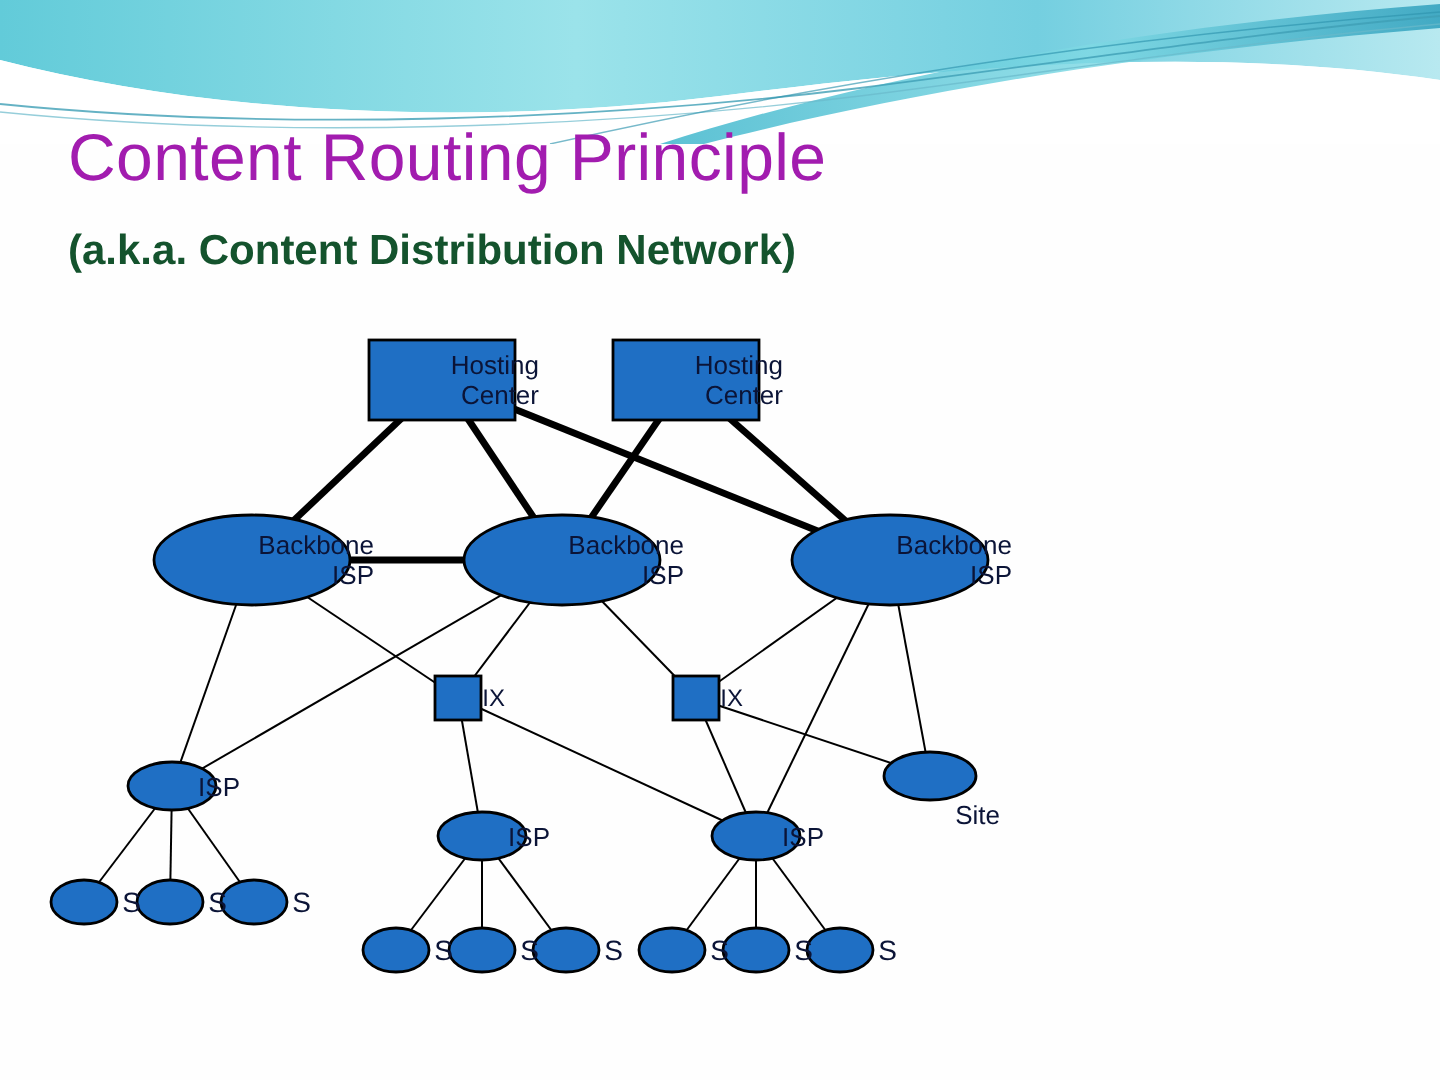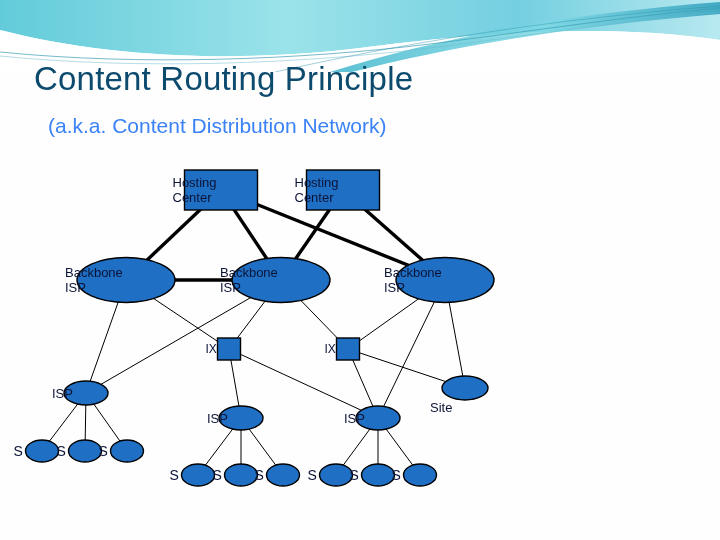--- a/index.html
+++ b/index.html
@@ -23,45 +23,46 @@
     top: 0; left: 0;
     width: 720px;
     height: 72px;
     pointer-events: none;
   }
   #title {
     position: absolute;
     left: 34px;
     top: 60px;
     font-size: 33px;
-    color: #0c4a6e;
+    color: #a21caf;
     letter-spacing: 0.2px;
     white-space: nowrap;
   }
   #subtitle {
     position: absolute;
-    left: 48px;
+    left: 34px;
     top: 114px;
     font-size: 21px;
-    color: #3b82f6;
+    color: #14532d;
     white-space: nowrap;
+    font-weight: bold;
   }
   #diagram {
     position: absolute;
     left: 0;
     top: 150px;
     width: 720px;
     height: 390px;
   }
   .node-label {
     position: absolute;
     color: #0B1437;
     font-size: 13px;
     line-height: 15px;
-    text-align: left;
+    text-align: right;
     white-space: pre-line;
     pointer-events: none;
   }
 </style>
 </head>
 <body>
 
 <div id="slide">
 
   <svg id="banner" viewBox="0 0 720 72" preserveAspectRatio="none">

